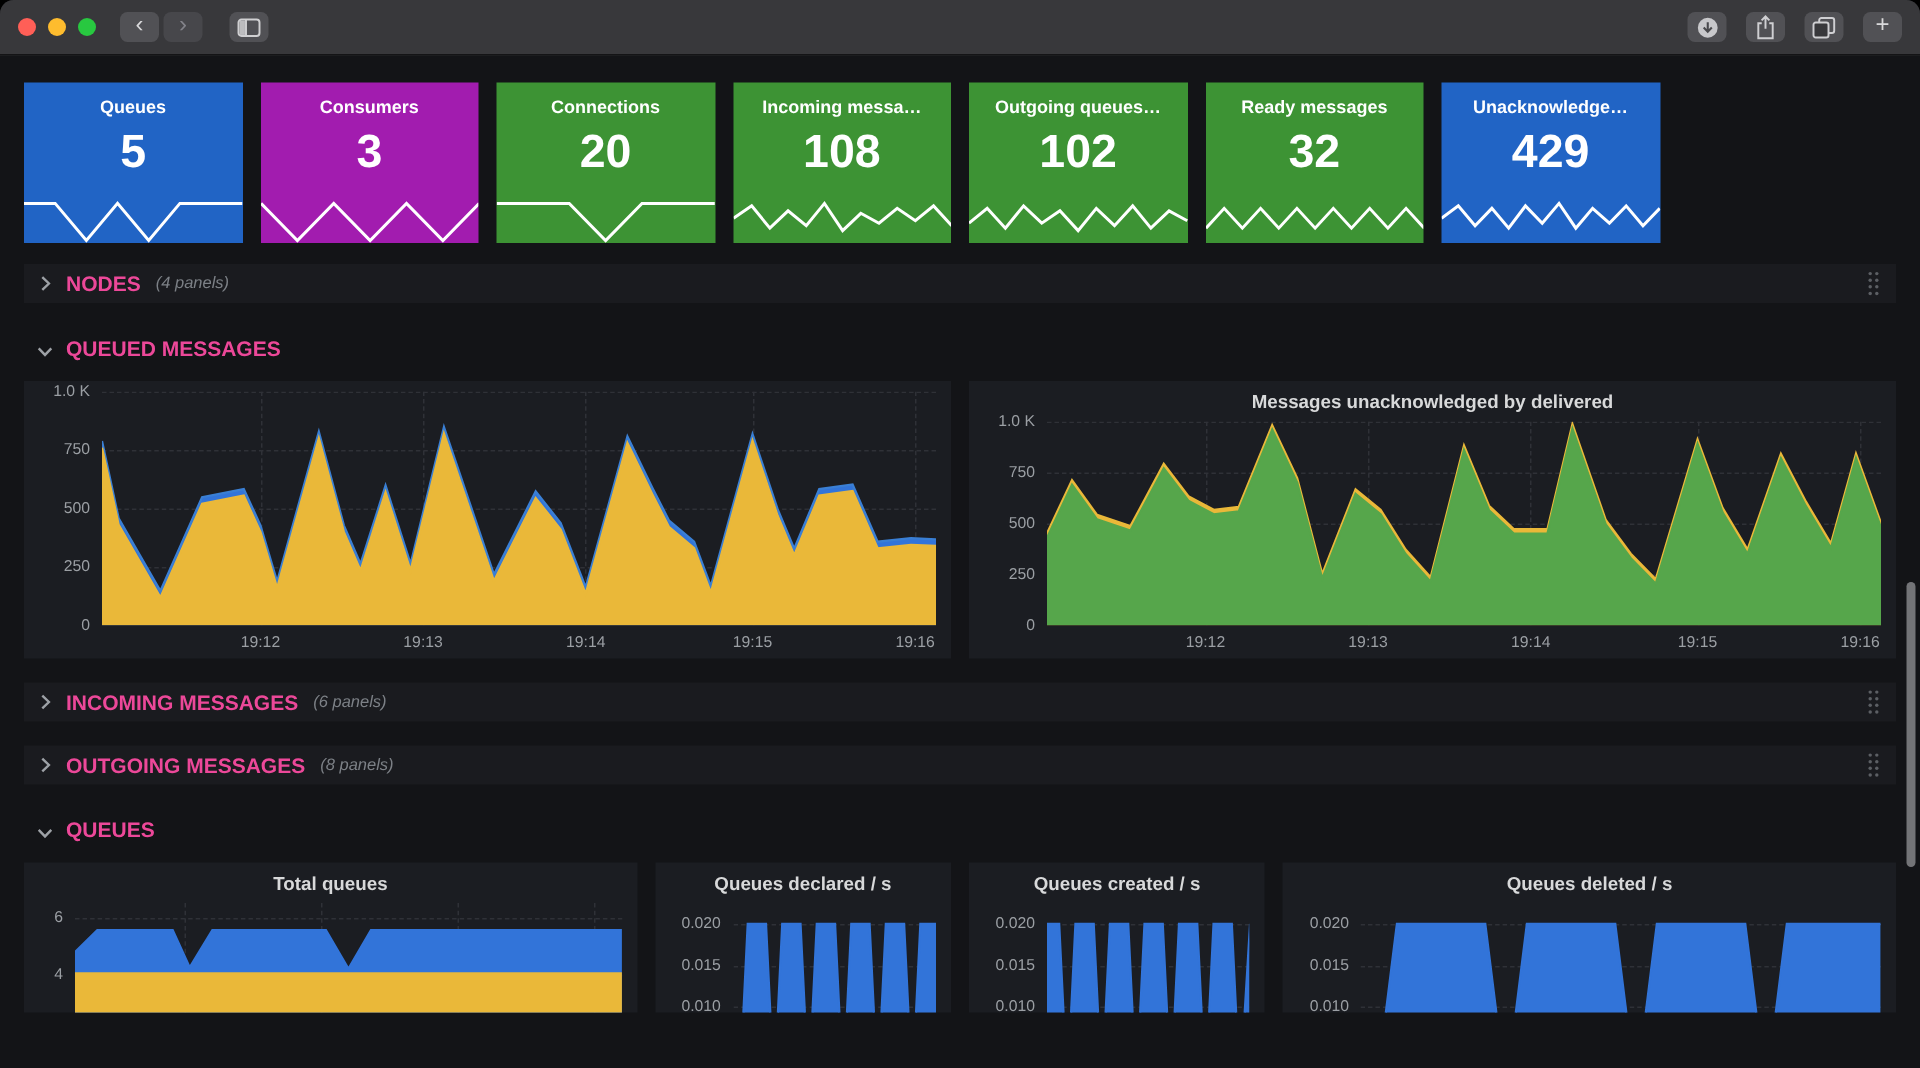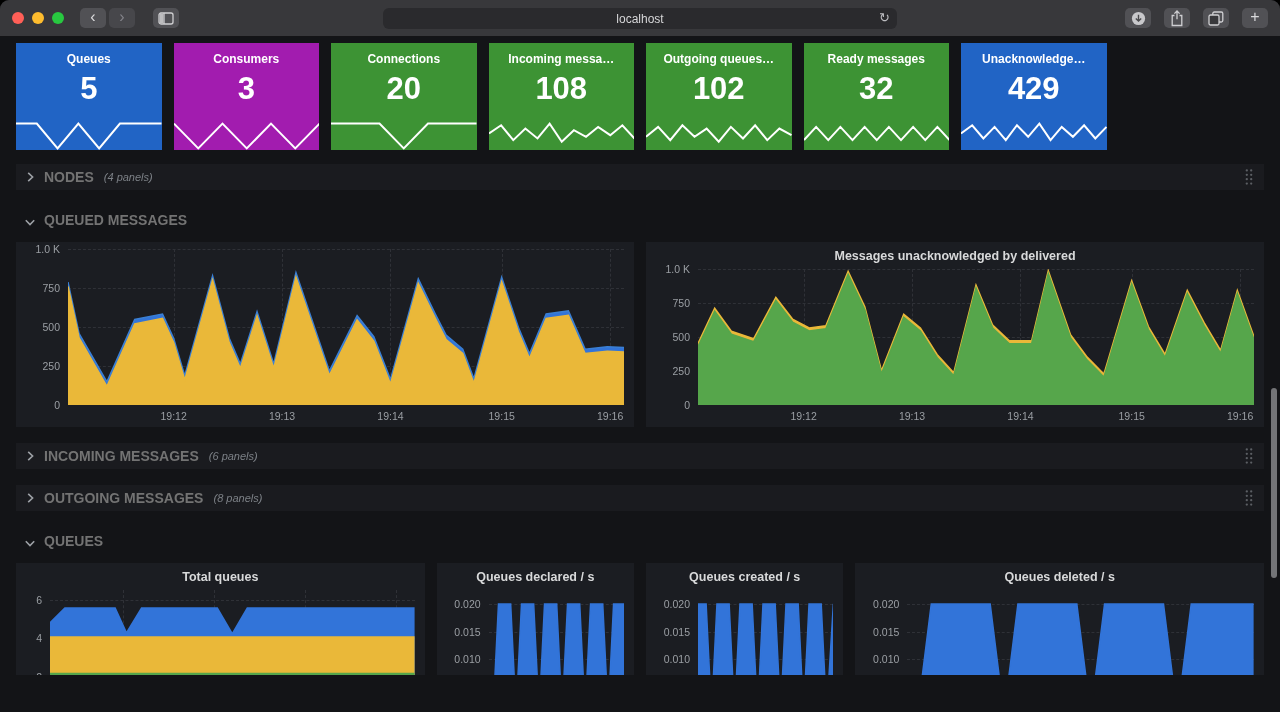--- a/index.html
+++ b/index.html
@@ -13,30 +13,30 @@
   .tl{width:12px;height:12px;border-radius:50%;display:inline-block}
   .navbtns{display:flex;gap:3px;margin-right:18px}
   .tbtn{height:20px;min-width:26px;border:none;border-radius:5px;background:#515155;color:#d9d9db;display:flex;align-items:center;justify-content:center;font-size:16px;line-height:1;padding:0 5px;cursor:default}
   .tbtn.fwd{color:#83838a;background:#47474b}
   .tbtn .glyph{transform:translateY(-1px)}
   .urlbar{position:absolute;left:50%;top:8px;transform:translateX(-50%);width:514px;height:21px;background:#2a2a2d;border-radius:6px;display:flex;align-items:center;justify-content:center;color:#d6d6d8;font-size:12px}
   .reload{position:absolute;right:7px;top:2px;font-size:13px;color:#bcbcbf}
   .rightbtns{margin-left:auto;display:flex;gap:13px;align-items:center}
 
   
-  .page{padding:6px 16px 0;height:638px;overflow:hidden}
+  .page{padding:18px 16px 0;height:638px;overflow:hidden}
   .stat-row{display:grid;grid-template-columns:repeat(8,1fr);gap:12px;height:107px;margin-bottom:14px}
   .stat-panel{display:flex;flex-direction:column;align-items:center;color:#fff;padding-top:9px;overflow:hidden}
   .stat-title{font-size:12px;font-weight:bold;white-space:nowrap;max-width:94%;overflow:hidden;text-overflow:ellipsis}
   .stat-value{font-size:31px;font-weight:bold;margin-top:5px}
   .spark{width:100%;height:33px;margin-top:auto;display:block}
 
   .row-strip{height:26px;background:#1a1b1f;display:flex;align-items:center;padding:0 8px;margin-bottom:16px}
   .row-header{height:22px;display:flex;align-items:flex-end;padding:0 8px;margin-bottom:14px}
-  .row-title{font-size:14px;font-weight:bold;color:#737373;margin-left:8px}
+  .row-title{font-size:14px;font-weight:bold;color:#ec4899;margin-left:8px}
   .row-count{font-size:11px;font-style:italic;color:#7c8086;margin-left:10px}
   .drag-handle{margin-left:auto;margin-right:2px;display:flex}
 
   .charts-row{display:grid;grid-template-columns:1fr 1fr;gap:12px;height:185px;margin-bottom:16px}
   .chart-panel{background:#1b1d22;display:flex;flex-direction:column;padding:7px 10px 4px;overflow:hidden}
   .chart-title{text-align:center;font-size:12.5px;font-weight:bold;color:#d8d9da;margin-bottom:6px;white-space:nowrap;overflow:hidden;text-overflow:ellipsis}
   .chart-body{display:flex;flex:1;min-height:0}
   .yaxis{position:relative;width:42px;flex:none}
   .yaxis.narrow{width:24px}
   .plot{position:relative;flex:1;overflow:hidden}
@@ -71,24 +71,20 @@
           <span class="glyph">›</span>
         </button>
     </div>
     <button class="tbtn">
       <svg width="16" height="13" viewBox="0 0 16 13">
           <rect x="1" y="1" width="14" height="11" rx="2" fill="none" stroke="#d0d0d2" stroke-width="1.3"></rect>
           <line x1="6" y1="1" x2="6" y2="12" stroke="#d0d0d2" stroke-width="1.3"></line>
           <rect x="1.7" y="1.7" width="3.6" height="9.6" fill="#d0d0d2" opacity="0.85"></rect>
         </svg>
     </button>
-    <div class="urlbar">
-      <span>localhost</span>
-      <span class="reload">↻</span>
-    </div>
     <div class="rightbtns">
       <button class="tbtn">
         <svg width="15" height="15" viewBox="0 0 15 15">
             <circle cx="7.5" cy="7.5" r="6.6" fill="#c8c8cb"></circle>
             <path d="M7.5 3.8v6M4.8 7.4l2.7 2.7 2.7-2.7" stroke="#4a4a4d" stroke-width="1.4" fill="none"></path>
           </svg>
       </button>
       <button class="tbtn">
         <svg width="14" height="17" viewBox="0 0 14 17">
             <path d="M4.5 5.5H2.2v10h9.6v-10H9.5" fill="none" stroke="#cfcfd2" stroke-width="1.3"></path>

